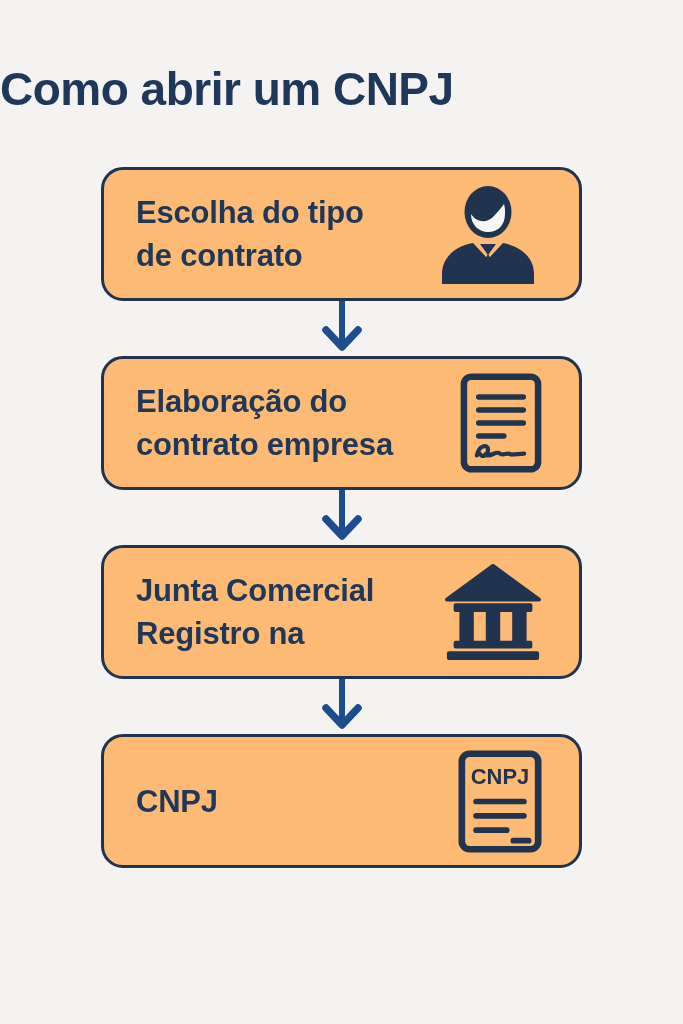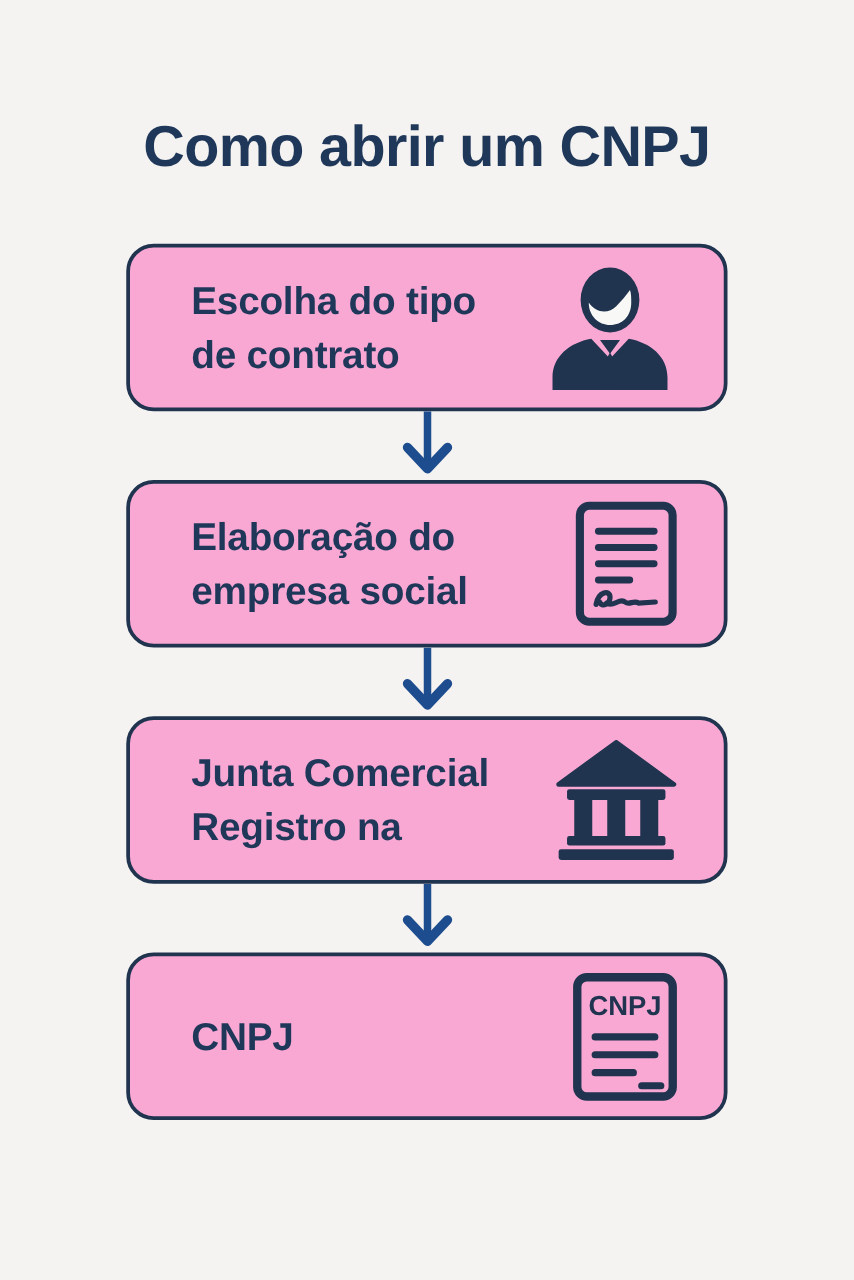--- a/index.html
+++ b/index.html
@@ -11,44 +11,44 @@
   .canvas {
     position: relative;
     width: 683px;
     height: 1024px;
     margin: 0 auto;
     background: #f4f3f1;
     overflow: hidden;
   }
   .page-title {
     margin: 0;
-    padding-top: 90px;
-    text-align: center;
+    padding-top: 62px;
+    text-align: left;
     font-size: 46px;
     font-weight: 700;
     letter-spacing: -0.5px;
     color: #1f3759;
   }
   .flow {
     width: 481px;
     margin: 51px auto 0 auto;
     display: flex;
     flex-direction: column;
     align-items: stretch;
   }
   .step-card {
     box-sizing: border-box;
     height: 134px;
     border: 3px solid #20334f;
     border-radius: 22px;
-    background: #f9a8d4;
+    background: #fdba74;
     display: flex;
     align-items: center;
     justify-content: space-between;
-    padding: 0 36px 0 49px;
+    padding: 0 36px 0 32px;
   }
   .step-text {
     font-size: 31px;
     font-weight: 700;
     line-height: 43px;
     color: #1f3759;
     letter-spacing: -0.2px;
   }
   .step-icon {
     flex: 0 0 auto;
@@ -95,21 +95,21 @@
     <div class="connector">
       <svg width="46" height="55" viewBox="0 0 46 55">
         <path d="M23,0 L23,42" stroke="#1e4d8f" stroke-width="6" fill="none"></path>
         <path d="M7,29 L23,46 L39,29" stroke="#1e4d8f" stroke-width="7.5" fill="none" stroke-linecap="round" stroke-linejoin="round"></path>
       </svg>
     </div>
 
     <div class="step-card">
       <div class="step-text">
         <div>Elaboração do</div>
-        <div>empresa social</div>
+        <div>contrato empresa</div>
       </div>
       <div class="step-icon">
         <svg width="84" height="102" viewBox="0 0 90 110">
           <rect x="5" y="5" width="80" height="100" rx="8" fill="none" stroke="#20334f" stroke-width="7"></rect>
           <g stroke="#20334f" stroke-width="6" stroke-linecap="round" fill="none">
             <path d="M21,27 L69,27"></path>
             <path d="M21,41 L69,41"></path>
             <path d="M21,55 L69,55"></path>
             <path d="M21,69 L48,69"></path>
           </g>

